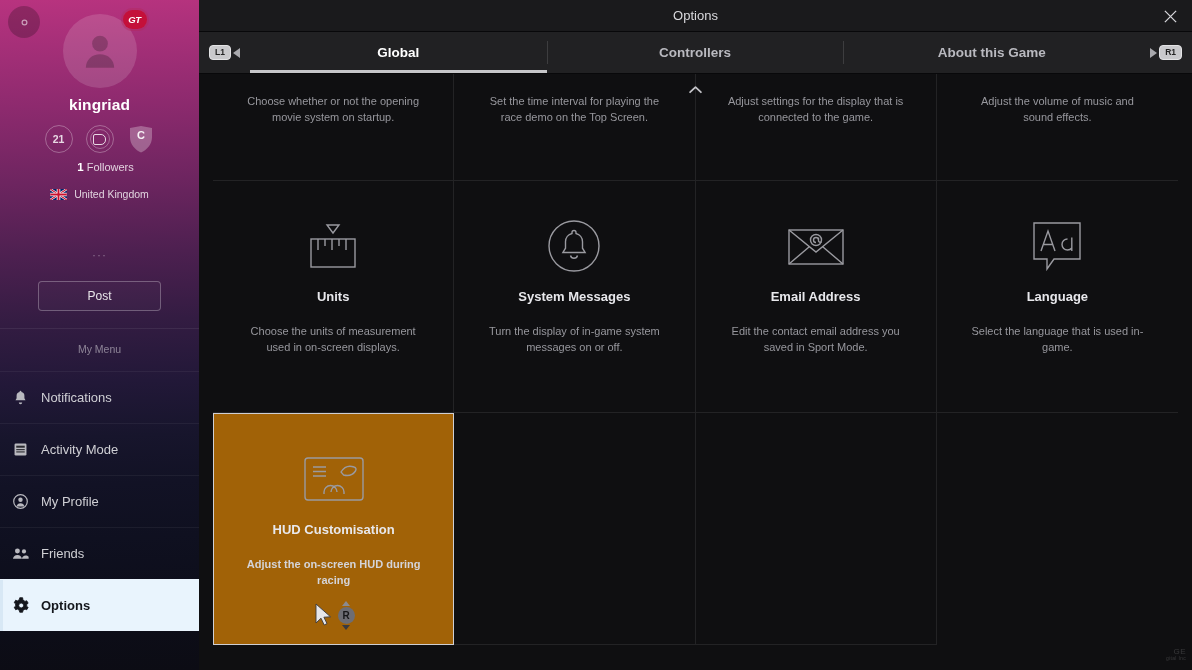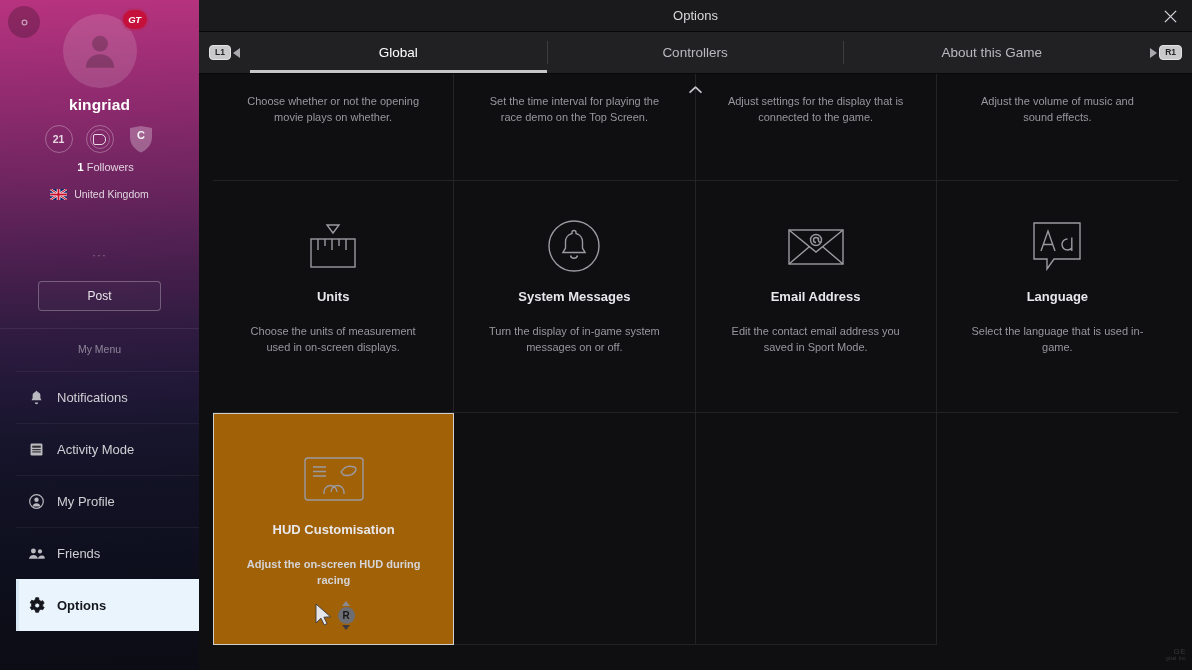--- a/index.html
+++ b/index.html
@@ -105,21 +105,21 @@
     display: flex; align-items: center; justify-content: center;
     color: rgba(255,255,255,0.88); font-size: 12px; cursor: pointer;
     background: rgba(255,255,255,0.02);
   }
   .sb-divider { position: absolute; left: 0; width: 199px; height: 1px; background: rgba(255,255,255,0.07); }
 
   .my-menu-label {
     position: absolute; top: 343px; left: 0; width: 199px; text-align: center;
     color: rgba(255,255,255,0.45); font-size: 10.5px;
   }
-  .sb-nav { position: absolute; top: 371px; left: 16px; width: 199px; }
+  .sb-nav { position: absolute; top: 371px; left: 0; width: 199px; }
   .sb-item {
     height: 52px; display: flex; align-items: center; padding-left: 12px;
     gap: 12px; color: #cfcfd4; font-size: 13px; cursor: pointer;
     border-top: 1px solid rgba(255,255,255,0.055);
     position: relative;
   }
   .sb-item .ico { width: 17px; height: 17px; display: flex; align-items: center; justify-content: center; flex: 0 0 17px; }
   .sb-item.active {
     background: #e9f4fd; color: #14161c; font-weight: bold;
     box-shadow: inset 3px 0 0 #d8e8f5;
@@ -158,21 +158,21 @@
     min-width: 19px; text-align: center;
   }
   .arrow-l, .arrow-r {
     width: 0; height: 0; border-top: 5px solid transparent; border-bottom: 5px solid transparent;
   }
   .arrow-l { border-right: 7px solid #a9a9ad; }
   .arrow-r { border-left: 7px solid #a9a9ad; }
   .tabs { flex: 1 1 auto; display: flex; }
   .tab {
     flex: 1 1 0; display: flex; align-items: center; justify-content: center;
-    position: relative; color: #b9b9bf; font-size: 13.5px; cursor: pointer;
+    position: relative; color: #b9b9bf; font-size: 13.5px; cursor: pointer; font-weight: bold;
   }
   .tab + .tab::before {
     content: ""; position: absolute; left: 0; top: 9px; bottom: 9px;
     width: 1px; background: rgba(255,255,255,0.13);
   }
   .tab.active { color: #ffffff; }
   .tab.active::after {
     content: ""; position: absolute; left: 0; right: 0; bottom: 0;
     height: 3px; background: #c6c6c9;
   }
@@ -391,21 +391,21 @@
 
       <div class="scroll-up">
         <svg viewBox="0 0 16 10">
           <path d="M2 8 L8 2.4 L14 8" stroke="#c3c3c8" stroke-width="2" fill="none" stroke-linecap="round" stroke-linejoin="round"></path>
         </svg>
       </div>
 
       <div class="grid">
 
         <div class="cell row1">
-          <div class="cell-desc">Choose whether or not the opening movie plays on whether.</div>
+          <div class="cell-desc">Choose whether or not the opening movie system on startup.</div>
         </div>
         <div class="cell row1">
           <div class="cell-desc">Set the time interval for playing the race demo on the Top Screen.</div>
         </div>
         <div class="cell row1">
           <div class="cell-desc">Adjust settings for the display that is connected to the game.</div>
         </div>
         <div class="cell row1">
           <div class="cell-desc">Adjust the volume of music and sound effects.</div>
         </div>

